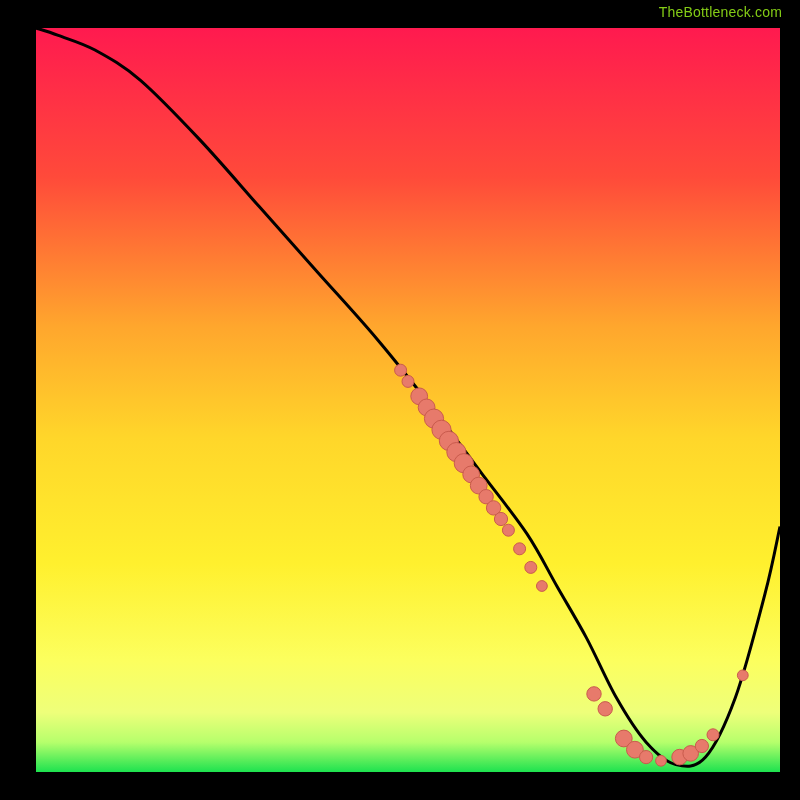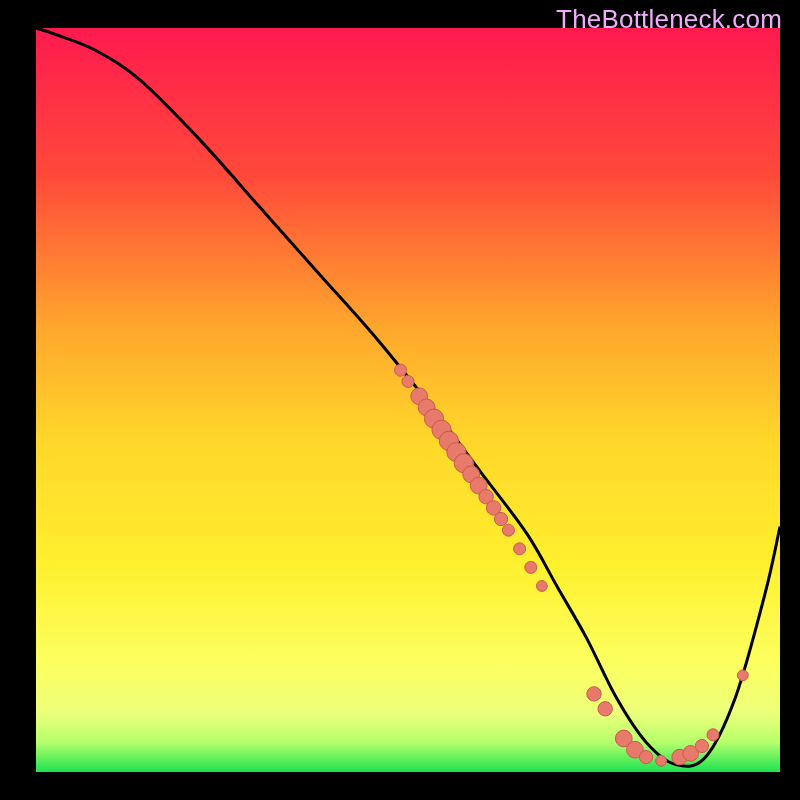--- a/index.html
+++ b/index.html
@@ -15,22 +15,22 @@
     left: 0; top: 0;
     width: 800px;
     height: 800px;
     background: #000;
   }
   .watermark {
     position: absolute;
     top: 4px;
     right: 18px;
     font-family: Arial, Helvetica, sans-serif;
-    font-size: 26px;
-    color: #f0abfc;
+    font-size: 14px;
+    color: #84cc16;
     letter-spacing: 0.2px;
     user-select: none;
   }
   svg {
     position: absolute;
     left: 0;
     top: 0;
   }
 </style>
 </head>

